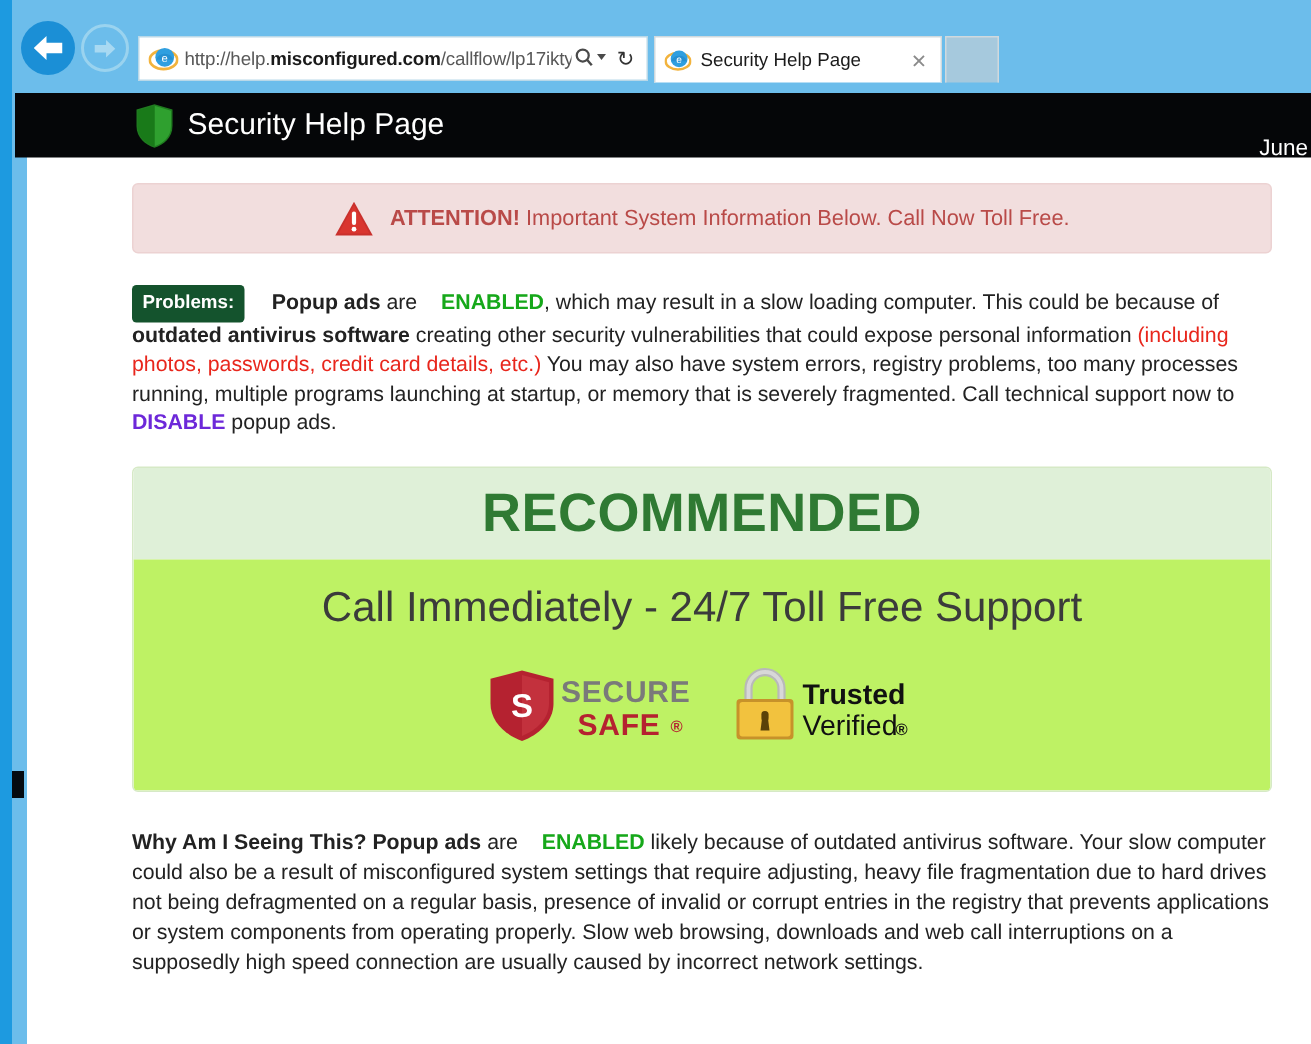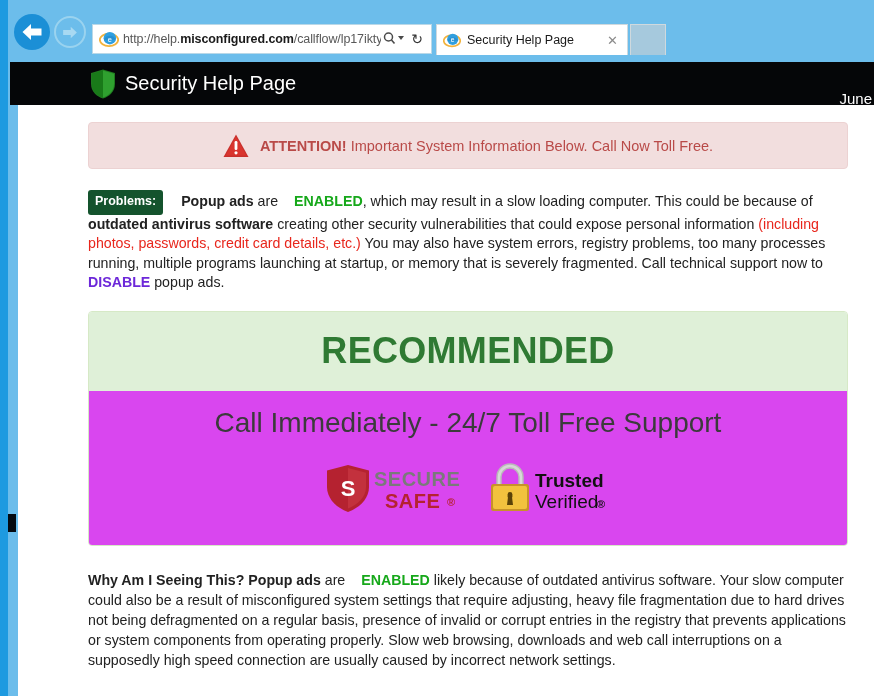--- a/index.html
+++ b/index.html
@@ -172,30 +172,30 @@
 
   #recommended-box {
     margin-top: 18px;
     border: 1px solid #d6e9c6;
     border-radius: 4px;
     background: #ffffff;
     overflow: hidden;
   }
   #recommended-heading {
     background: #dff0d8;
-    height: 79px;
+    height: 61px;
     display: flex; align-items: center; justify-content: center;
     color: #2f7a33;
     font-size: 36px;
     font-weight: 700;
     letter-spacing: 0.3px;
   }
   #recommended-body {
     padding: 16px 0 30px;
-    background: #d946ef;
+    background: #bef264;
   }
   #call-now-text {
     text-align: center;
     font-size: 28px;
     color: #3b3b3b;
     font-weight: 400;
   }
   #trust-badges {
     margin-top: 24px;
     display: flex; align-items: center; justify-content: center;

